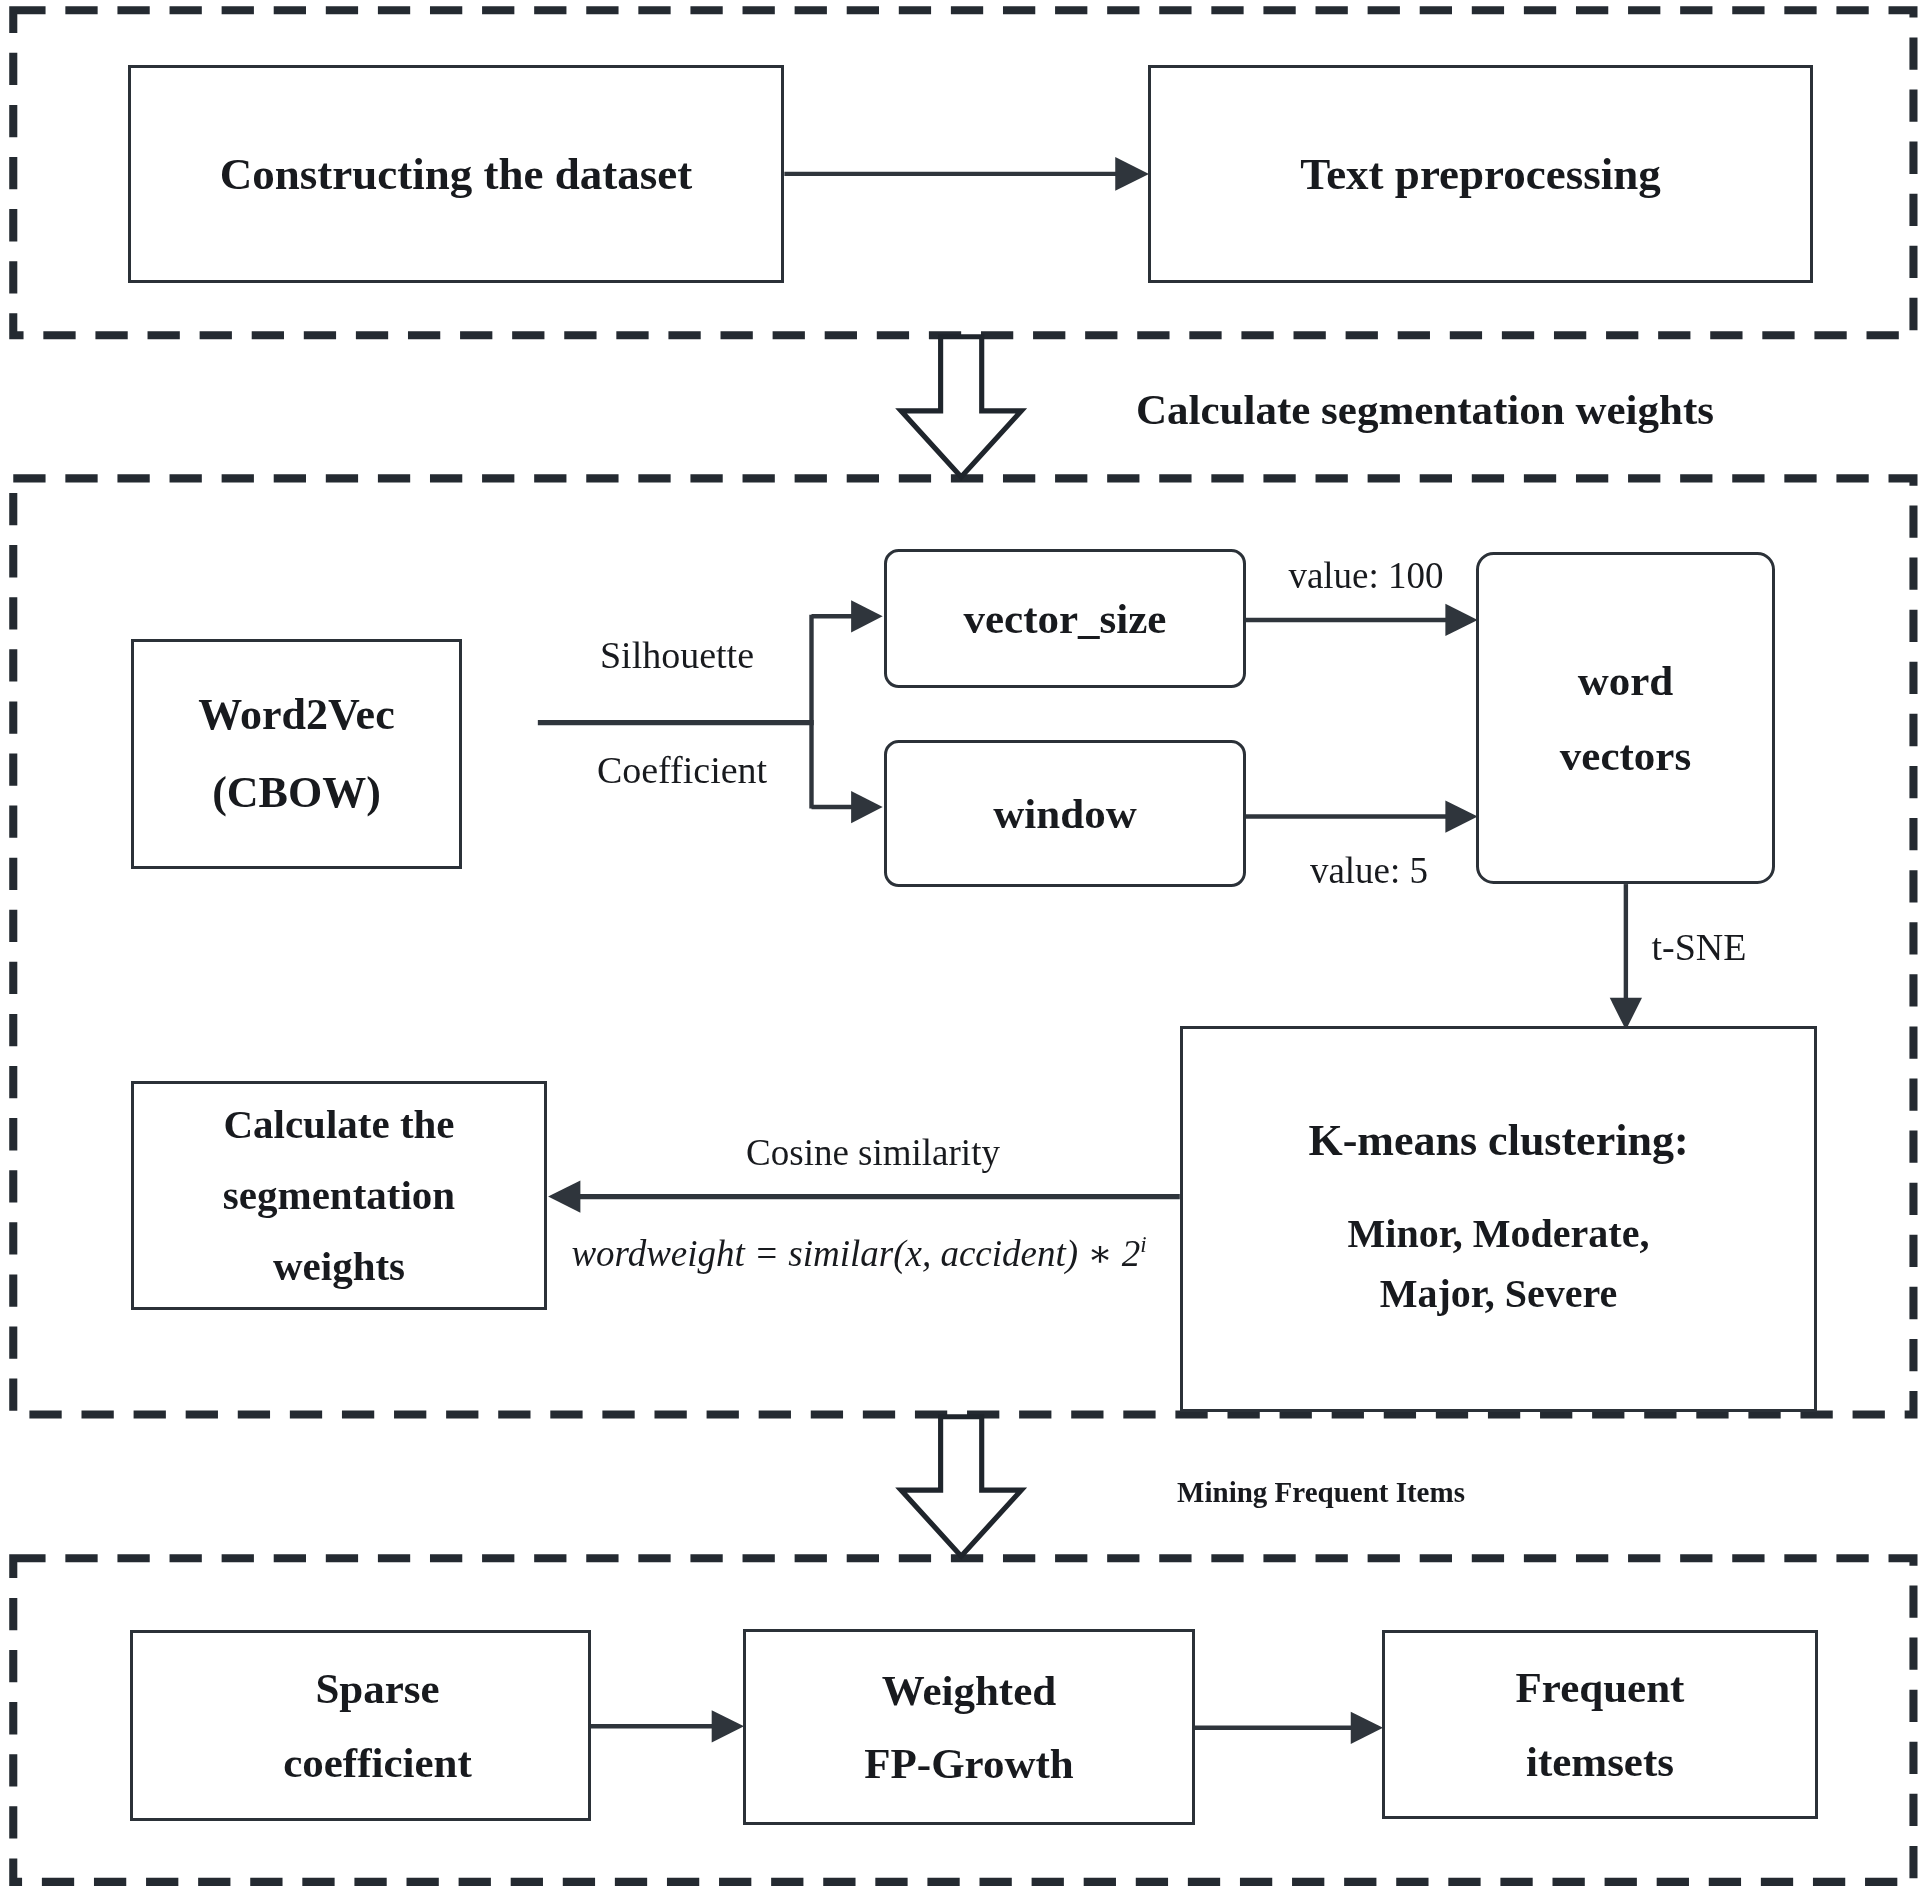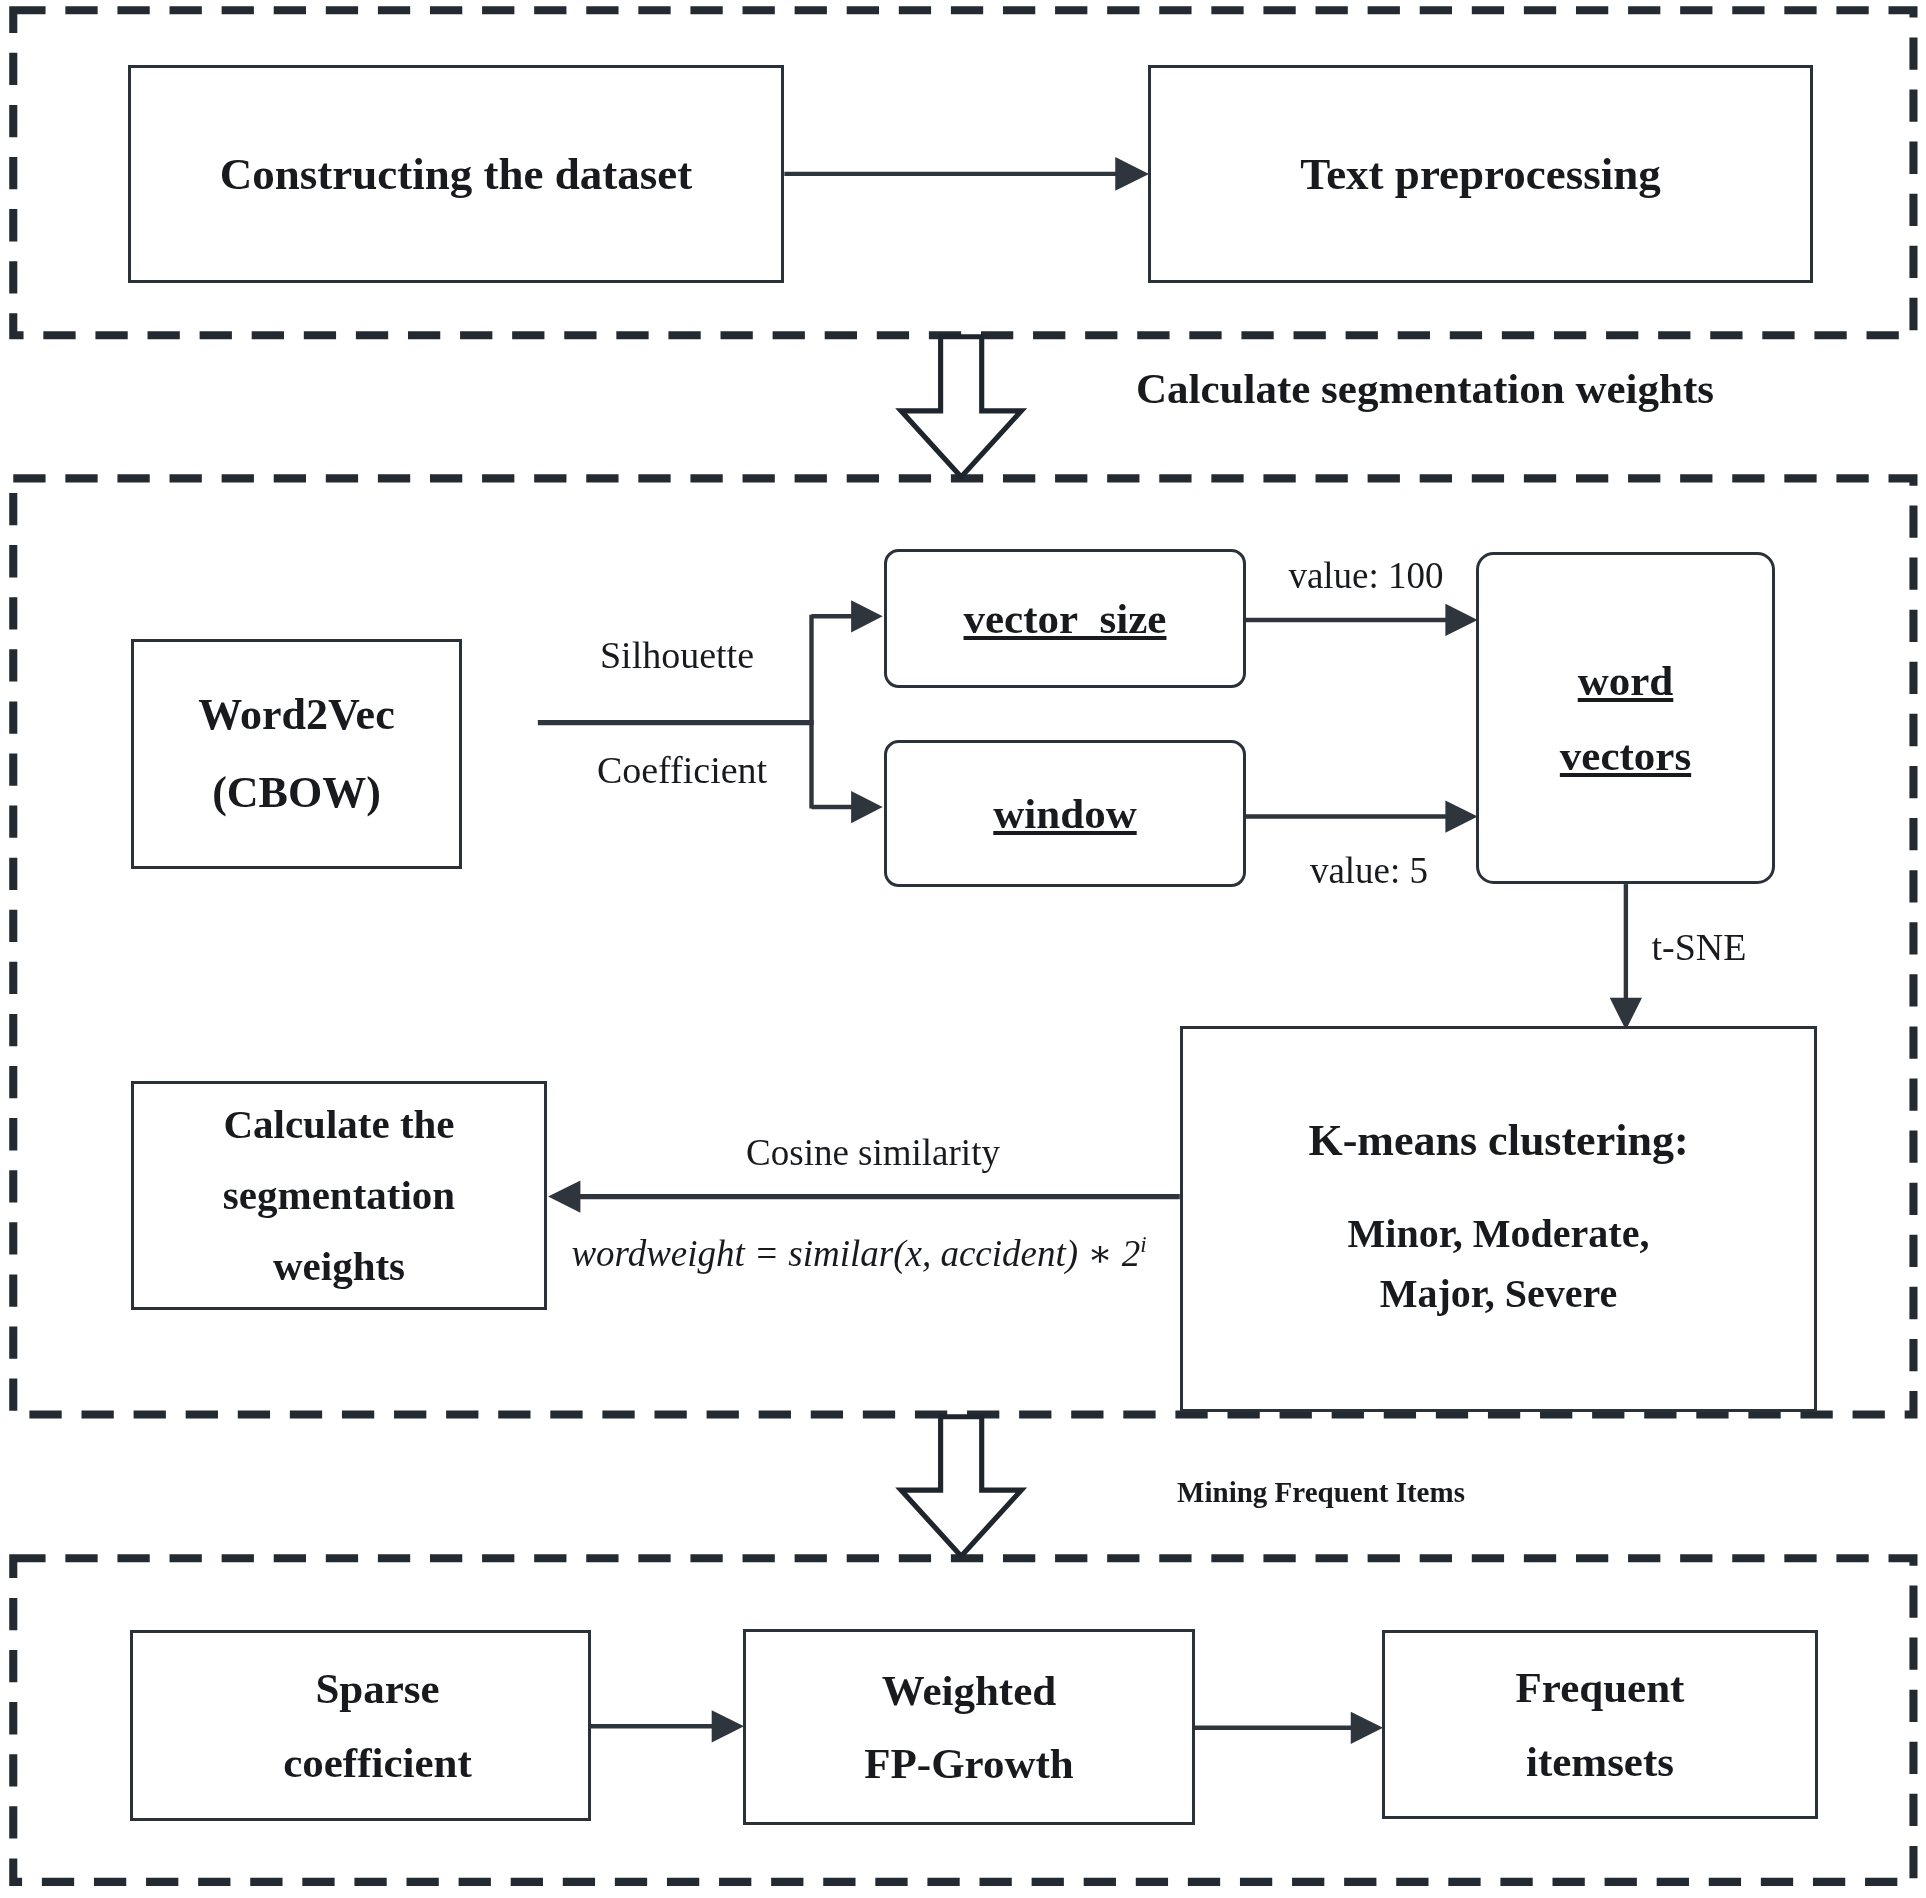--- a/index.html
+++ b/index.html
@@ -15,21 +15,21 @@
   .box{
     position:absolute;
     background:#ffffff;
     border:3.7px solid #2b3138;
     display:flex;flex-direction:column;
     align-items:center;justify-content:center;
     text-align:center;
     font-weight:bold;
     box-sizing:border-box;
   }
-  .rbox{border-radius:14.7px;border-width:3.7px;text-decoration:underline;}
+  .rbox{border-radius:14.7px;border-width:3.7px;}
   .box .ln{display:block;}
   .lbl{
     position:absolute;
     transform:translate(-50%,-50%);
     white-space:nowrap;
     text-align:center;
   }
   .lbl.bold{font-weight:bold;}
   .lbl.italic{font-style:italic;}
   sup{font-size:0.62em;}
@@ -101,21 +101,21 @@
   </svg>
 
   <div class="box fs-top" style="left:128px;top:65px;width:656px;height:218px;">
     <span class="ln">Constructing the dataset</span>
   </div>
 
   <div class="box fs-top" style="left:1148px;top:65px;width:665px;height:218px;">
     <span class="ln">Text preprocessing</span>
   </div>
 
-  <div class="lbl bold" style="left:1425px;top:388px;font-size:43px;">Calculate segmentation weights</div>
+  <div class="lbl bold" style="left:1425px;top:409px;font-size:43px;">Calculate segmentation weights</div>
 
   <div class="box" style="left:131px;top:639px;width:331px;height:230px;font-size:44px;line-height:1.78;">
     <span class="ln">Word2Vec</span>
     <span class="ln">(CBOW)</span>
   </div>
 
   <div class="lbl" style="left:677px;top:655px;font-size:38px;">Silhouette</div>
   <div class="lbl" style="left:682px;top:770px;font-size:38px;">Coefficient</div>
 
   <div class="box rbox" style="left:884px;top:549px;width:362px;height:139px;font-size:43px;">

